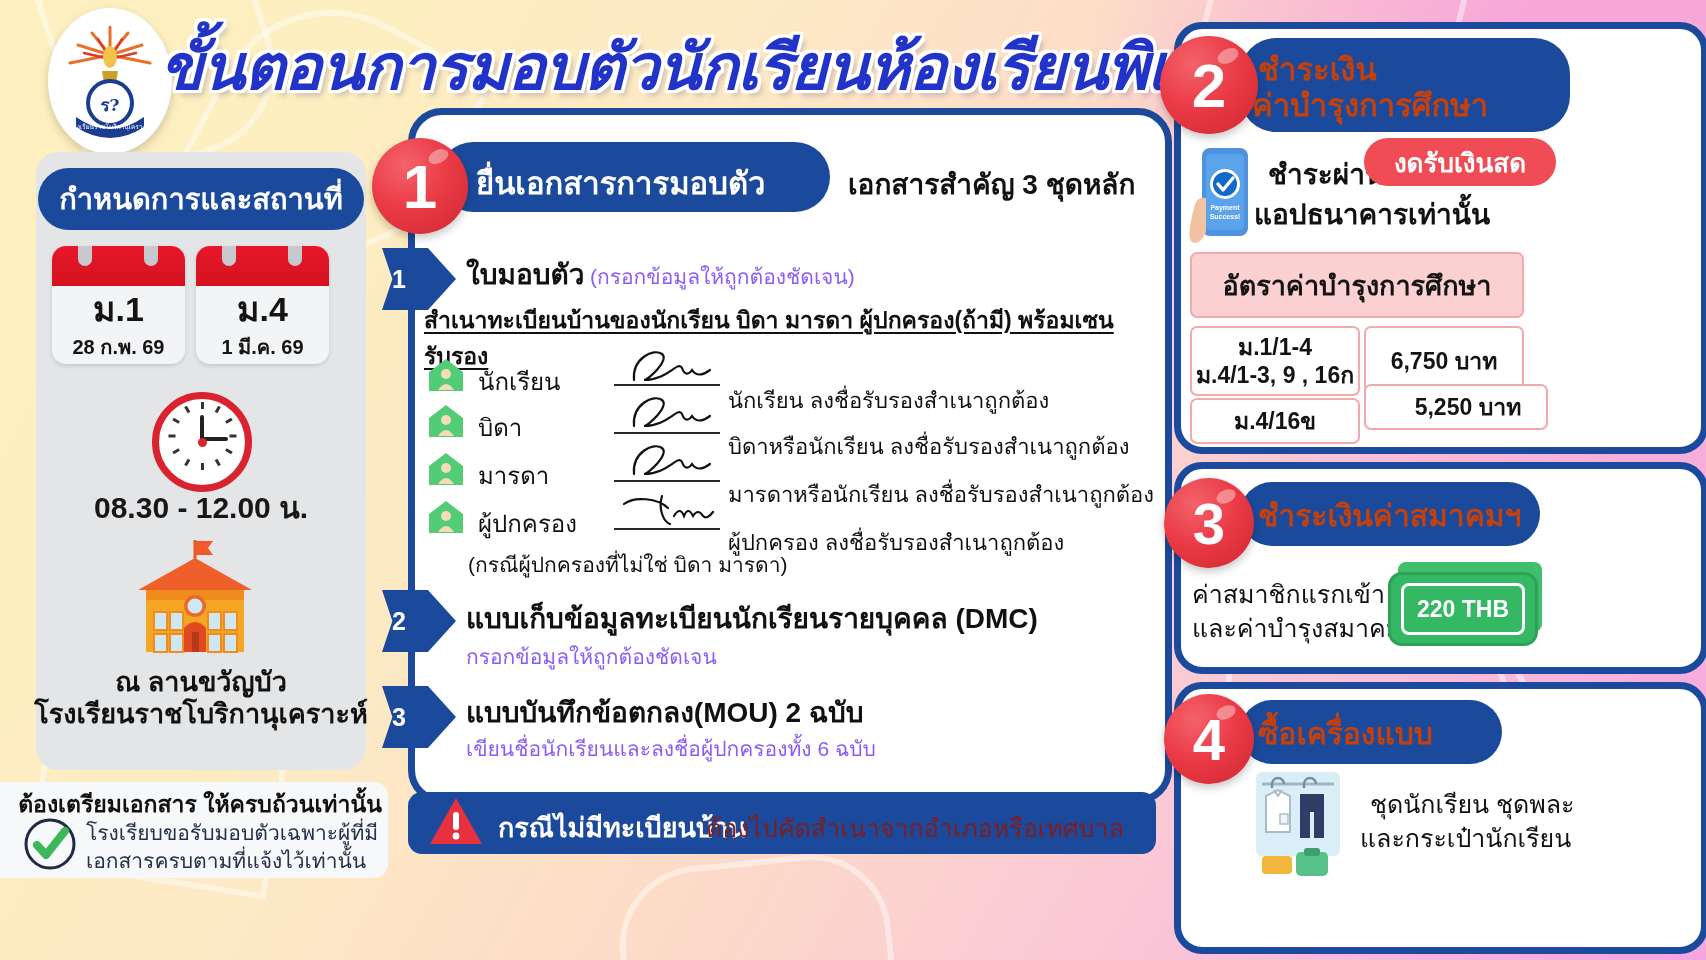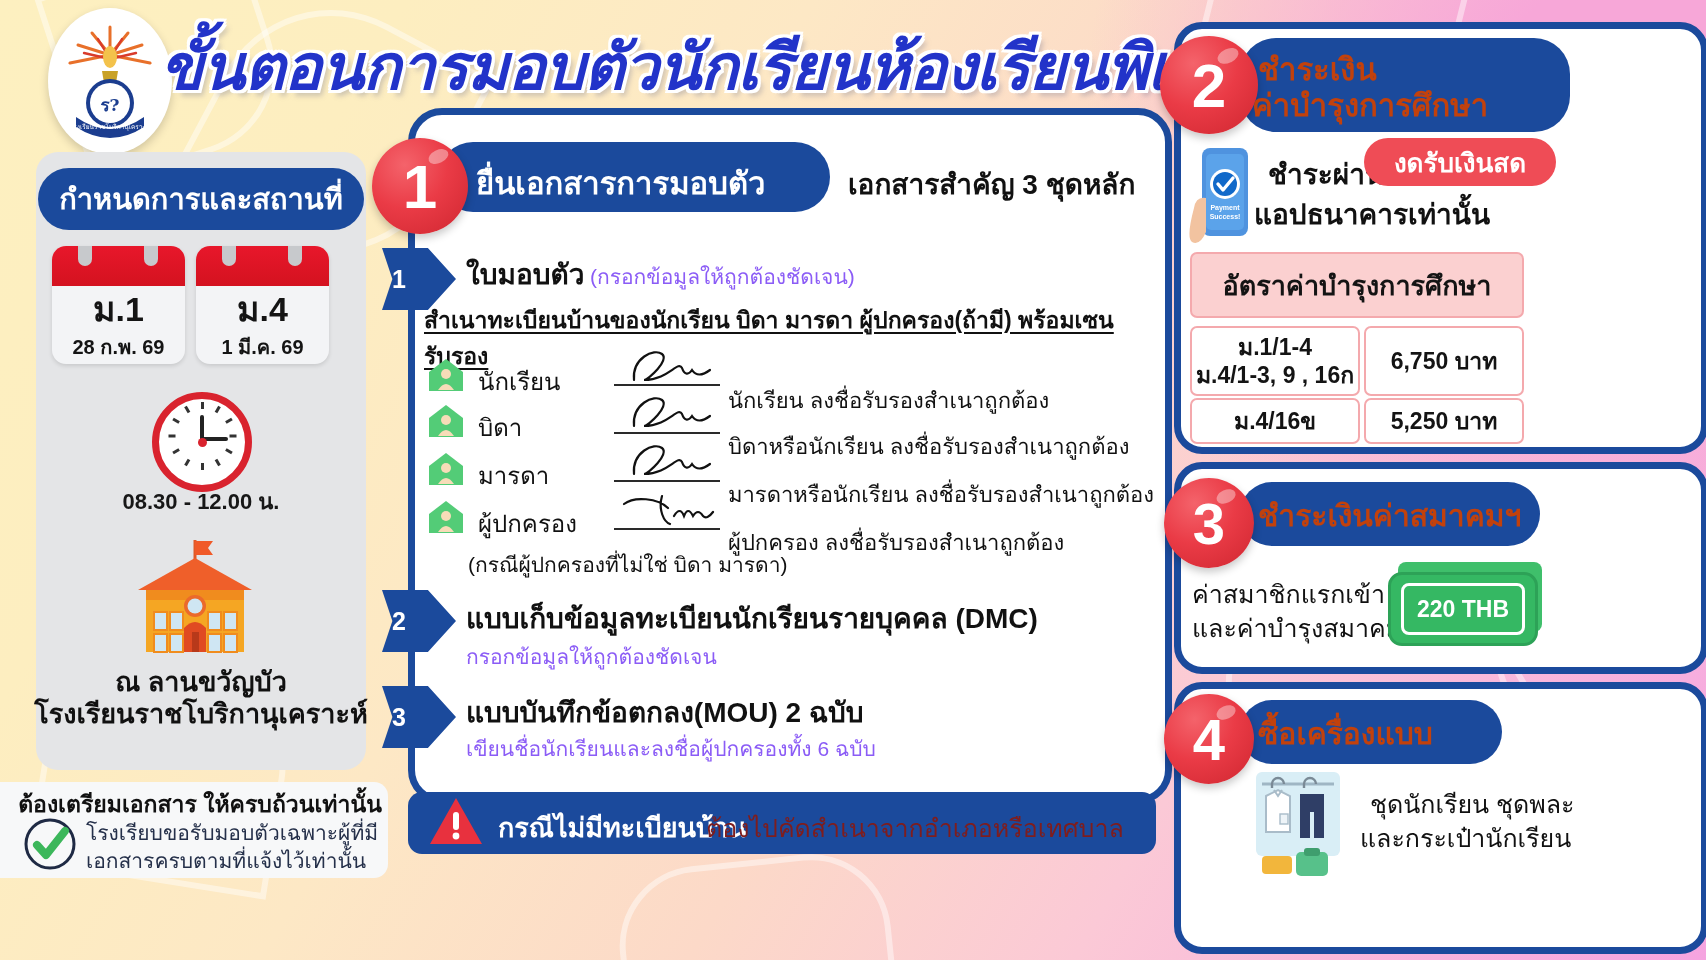--- a/index.html
+++ b/index.html
@@ -55,21 +55,21 @@
   .cal .ring.a{left:26px;} .cal .ring.b{left:92px;}
   .cal .m{text-align:center;font-size:34px;font-weight:bold;color:#141414;margin-top:6px;line-height:1;}
   .cal .d{text-align:center;font-size:20px;font-weight:bold;color:#141414;margin-top:5px;}
   .cal1{left:52px;top:246px;} .cal2{left:196px;top:246px;}
   .clock{position:absolute;left:152px;top:392px;width:86px;height:86px;border-radius:50%;
     border:7px solid #d9232e;background:#fff;}
   .clock .hand{position:absolute;background:#222;border-radius:2px;transform-origin:bottom center;}
   .clock .tick{position:absolute;left:50%;top:3px;width:3px;height:7px;background:#333;
     margin-left:-1.5px;transform-origin:50% 34px;}
   .clock .dot{position:absolute;left:50%;top:50%;width:9px;height:9px;margin:-4.5px;border-radius:50%;background:#d9232e;}
-  .time-text{position:absolute;left:36px;top:484px;width:330px;text-align:center;font-size:22px;font-weight:bold;color:#171717;}
+  .time-text{position:absolute;left:36px;top:484px;width:330px;text-align:center;font-size:30px;font-weight:bold;color:#171717;}
   .school-icon{position:absolute;left:120px;top:536px;width:150px;height:128px;}
   .loc1{position:absolute;left:36px;top:660px;width:330px;text-align:center;font-size:27px;font-weight:bold;color:#111;}
   .loc2{position:absolute;left:26px;top:692px;width:350px;text-align:center;font-size:27px;font-weight:bold;color:#111;}
   .note-card{position:absolute;left:0px;top:782px;width:388px;height:96px;background:#f7f8f9;border-radius:0 14px 14px 0;}
   .note-title{position:absolute;left:12px;top:786px;width:376px;text-align:center;font-size:23px;font-weight:bold;color:#111;}
   .check-ico{position:absolute;left:22px;top:816px;width:56px;height:56px;}
   .note-l1{position:absolute;left:86px;top:816px;font-size:21px;color:#25304a;}
   .note-l2{position:absolute;left:86px;top:844px;font-size:21px;color:#25304a;}
 
   
@@ -134,21 +134,21 @@
   .cash-pill{position:absolute;left:1364px;top:138px;width:192px;height:48px;background:#ef4c56;border-radius:24px;
     color:#fff;font-size:26px;font-weight:bold;display:flex;align-items:center;justify-content:center;}
 
   .fee-head{position:absolute;left:1190px;top:252px;width:330px;height:62px;background:#fbd0d0;border:2px solid #f4a9ad;
     border-radius:7px;display:flex;align-items:center;justify-content:center;font-size:27px;font-weight:bold;color:#141414;}
   .fee-cell{position:absolute;background:#fff;border:2px solid #f4a9ad;border-radius:7px;
     display:flex;align-items:center;justify-content:center;text-align:center;font-size:23px;font-weight:bold;color:#141414;}
   .fc-a{left:1190px;top:326px;width:166px;height:66px;flex-direction:column;line-height:1.22;}
   .fc-b{left:1364px;top:326px;width:156px;height:66px;}
   .fc-c{left:1190px;top:398px;width:166px;height:42px;}
-  .fc-d{left:1364px;top:398px;width:156px;height:42px;}
+  .fc-d{left:1364px;top:384px;width:156px;height:42px;padding-left:24px;}
 
   .assoc1{position:absolute;left:1192px;top:574px;font-size:25px;color:#111;}
   .assoc2{position:absolute;left:1192px;top:608px;font-size:25px;color:#111;}
   .money{position:absolute;left:1388px;top:562px;width:154px;height:78px;}
   .money .back{position:absolute;left:10px;top:0;width:144px;height:70px;background:#3fbf6b;border-radius:8px;}
   .money .front{position:absolute;left:0;top:10px;width:144px;height:68px;background:#35b863;border-radius:14px;
     border:3px solid #2da257;}
   .money .inner{position:absolute;left:10px;top:8px;width:118px;height:46px;border:3px solid #fff;border-radius:8px;
     display:flex;align-items:center;justify-content:center;color:#fff;font-size:23px;font-weight:bold;}
   .uni-ico{position:absolute;left:1248px;top:768px;width:110px;height:110px;}

